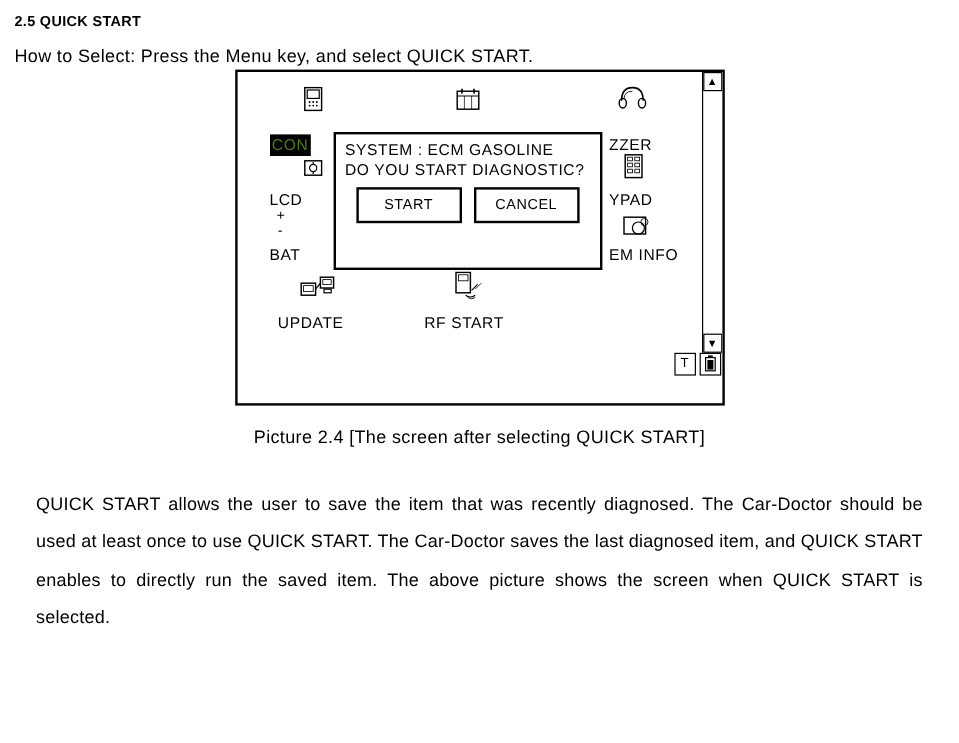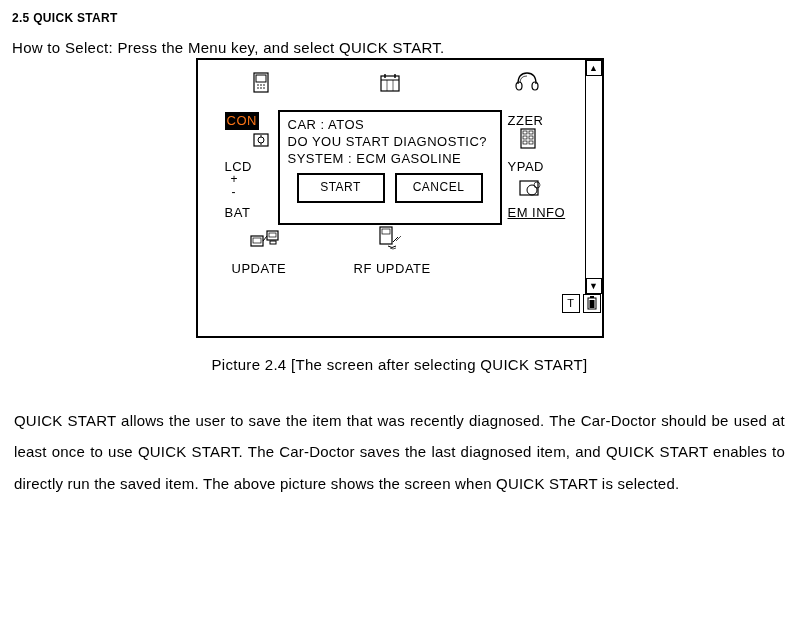--- a/index.html
+++ b/index.html
@@ -81,21 +81,21 @@
       height: 22px;
     }
     .icon svg { width: 100%; height: 100%; }
     .label {
       position: absolute;
       font-size: 13px;
       letter-spacing: 0.5px;
     }
     .label-inverted {
       background: #000;
-      color: #f97316;
+      color: #4d7c0f;
       padding: 0 2px;
     }
     .plusminus {
       position: absolute;
       font-size: 12px;
       line-height: 12px;
     }
     .dialog {
       position: absolute;
       left: 80px;
@@ -168,21 +168,21 @@
     }
     .caption {
       text-align: center;
       margin: 16px 0 30px 0;
       letter-spacing: 0.3px;
     }
     .body-para {
       text-align: justify;
       line-height: 2.1;
       letter-spacing: 0.2px;
-      margin: 0 2px;
+      margin: 0 18px;
     }
   </style>
 </head>
 <body>
 
 <div class="section-heading">2.5 QUICK START</div>
 <div class="how-to">How to Select: Press the Menu key, and select QUICK START.</div>
 
 <div class="screenshot-wrap">
   <div class="screenshot">
@@ -249,21 +249,21 @@
 
       <div class="icon" style="left:320px; top:118px;">
         <svg viewBox="0 0 24 22">
             <rect x="2" y="3" width="18" height="14" fill="none" stroke="#000" stroke-width="1.2"></rect>
             <circle cx="14" cy="12" r="5" fill="none" stroke="#000"></circle>
             <circle cx="19" cy="7" r="3" fill="none" stroke="#000" stroke-width="0.7"></circle>
           </svg>
       </div>
 
       <span class="label" style="left:27px; top:144px;">BAT</span>
-      <span class="label" style="left:310px; top:144px;text-decoration:underline;">EM INFO</span>
+      <span class="label" style="left:310px; top:144px;">EM INFO</span>
 
       <div class="icon" style="left:52px; top:168px; width:30px;">
         <svg viewBox="0 0 30 22">
             <rect x="1" y="8" width="12" height="10" fill="none" stroke="#000" stroke-width="1.2"></rect>
             <rect x="3" y="10" width="8" height="5" fill="none" stroke="#000" stroke-width="0.7"></rect>
             <rect x="17" y="3" width="11" height="9" fill="none" stroke="#000" stroke-width="1.2"></rect>
             <rect x="19" y="5" width="7" height="4" fill="none" stroke="#000" stroke-width="0.7"></rect>
             <rect x="20" y="13" width="6" height="3" fill="none" stroke="#000" stroke-width="1"></rect>
             <path d="M13 13 L17 8" stroke="#000"></path>
           </svg>
@@ -273,27 +273,26 @@
             <rect x="4" y="1" width="12" height="17" fill="none" stroke="#000" stroke-width="1.2"></rect>
             <rect x="6" y="3" width="8" height="5" fill="none" stroke="#000" stroke-width="0.7"></rect>
             <path d="M12 20 Q16 23 20 20" fill="none" stroke="#000"></path>
             <path d="M14 22 Q17 24 20 22" fill="none" stroke="#000" stroke-width="0.7"></path>
             <path d="M17 16 L22 11" stroke="#000"></path>
             <path d="M20 15 L25 10" stroke="#000" stroke-width="0.7"></path>
           </svg>
       </div>
 
       <span class="label" style="left:34px; top:200px;">UPDATE</span>
-      <span class="label" style="left:156px; top:200px;">RF UPDATE</span>
+      <span class="label" style="left:156px; top:200px;">RF START</span>
 
       <div class="dialog">
         <div class="dialog-text">
-          <div>CAR : ATOS</div>
+          <div>SYSTEM : ECM GASOLINE</div>
           <div>DO YOU START DIAGNOSTIC?</div>
-          <div>SYSTEM : ECM GASOLINE</div>
         </div>
         <div class="dialog-buttons">
           <div class="dbtn">START</div>
           <div class="dbtn">CANCEL</div>
         </div>
       </div>
 
       <div class="scrollbar">
         <div class="scroll-btn" style="top:0;">▲</div>
         <div class="scroll-btn" style="bottom:0;">▼</div>

